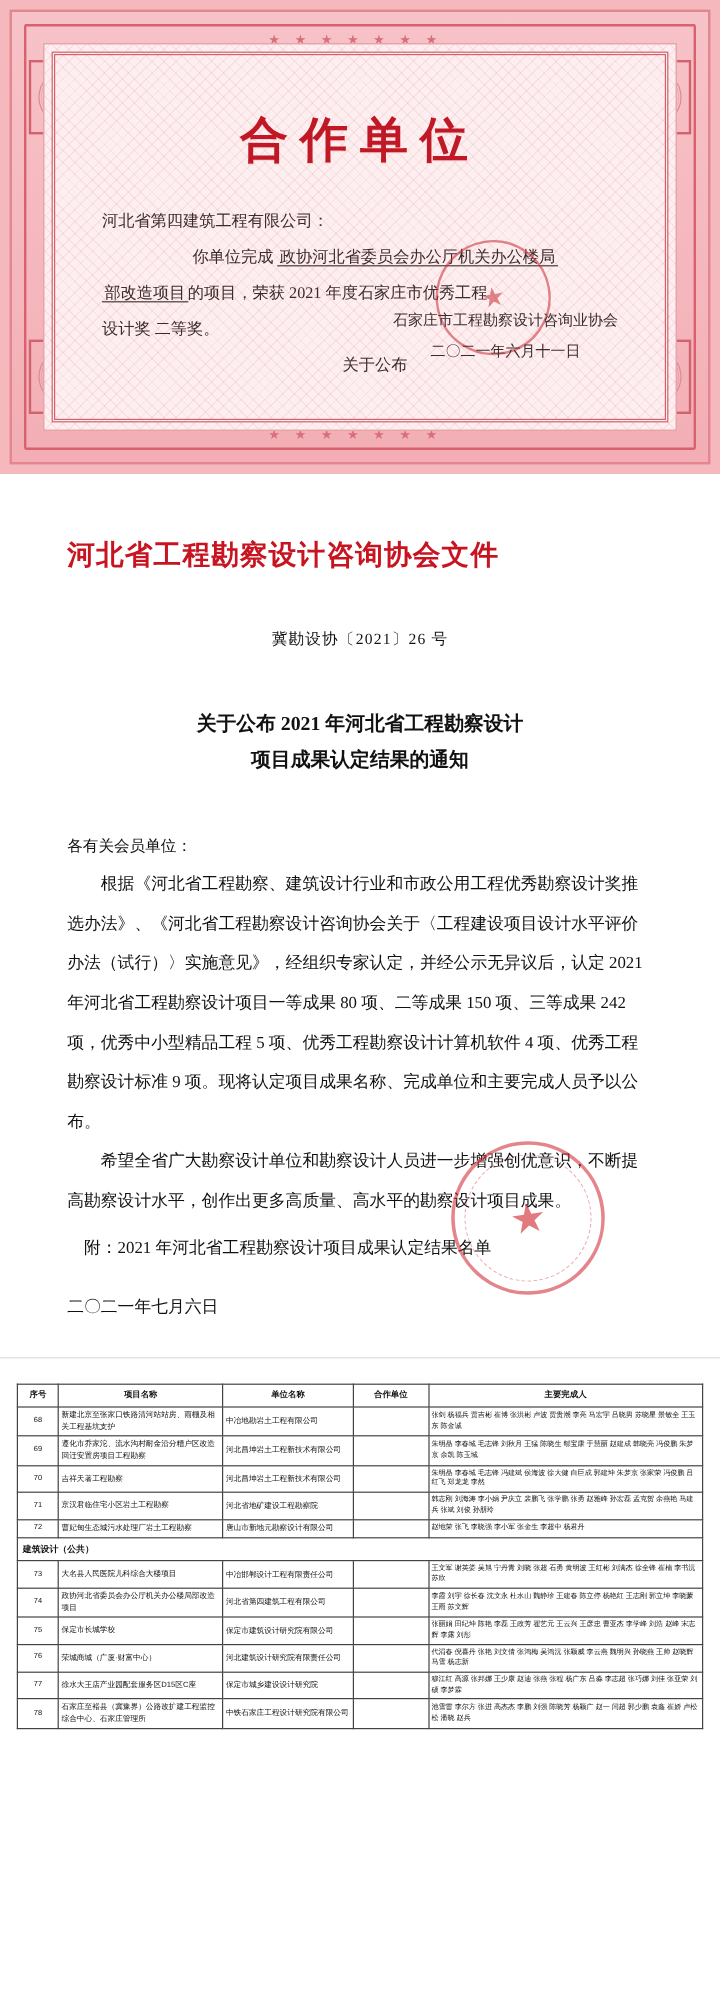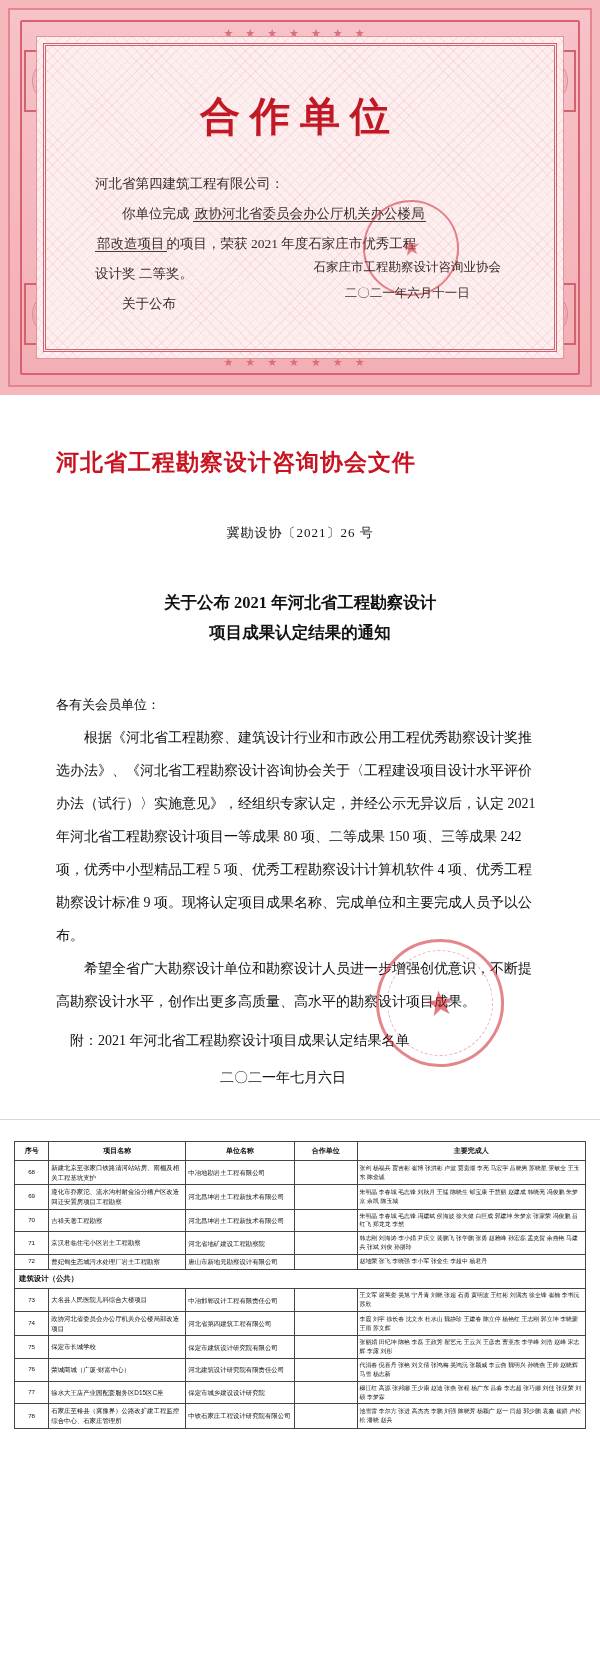--- a/index.html
+++ b/index.html
@@ -89,32 +89,32 @@
     text-align: center;
     font-size: 40px;
     font-weight: bold;
     letter-spacing: 10px;
     color: #c01824;
     font-family: "DejaVu Serif", serif;
     text-shadow: 0 1px 0 #f7cfd3;
   }
   .cert-body {
     position: absolute;
-    left: 58px; right: 50px; top: 132px;
+    left: 48px; right: 50px; top: 132px;
     font-size: 13.5px;
     line-height: 30px;
     color: #3c2b2b;
   }
   .cert-body .unit { font-size: 13.5px; }
   .cert-body p { margin: 0; }
-  .indent2 { text-indent: 2em; }
+  .indent2 { text-indent: 2em; text-align: center; }
   .u { border-bottom: 1px solid #4a3a3a; padding: 0 2px; }
   .cert-sign {
     position: absolute;
-    right: 62px;
+    right: 48px;
     bottom: 52px;
     text-align: center;
     font-size: 12.5px;
     line-height: 26px;
     color: #3c2b2b;
   }
   .cert-seal {
     position: absolute;
     right: 104px;
     bottom: 62px;
@@ -171,22 +171,22 @@
     text-indent: 2em;
     margin: 0;
   }
   .doc-attach {
     font-size: 14px;
     line-height: 33px;
     text-indent: 1em;
     margin-top: 6px;
   }
   .doc-date {
-    margin-top: 6px;
-    text-align: center;
+    margin-top: 18px;
+    text-align: left;
     padding-right: 34px;
     font-size: 14px;
     line-height: 30px;
   }
   .doc-seal {
     position: absolute;
     right: 96px;
     bottom: 52px;
     width: 128px; height: 128px;
     border: 3px solid rgba(206,32,42,.55);

